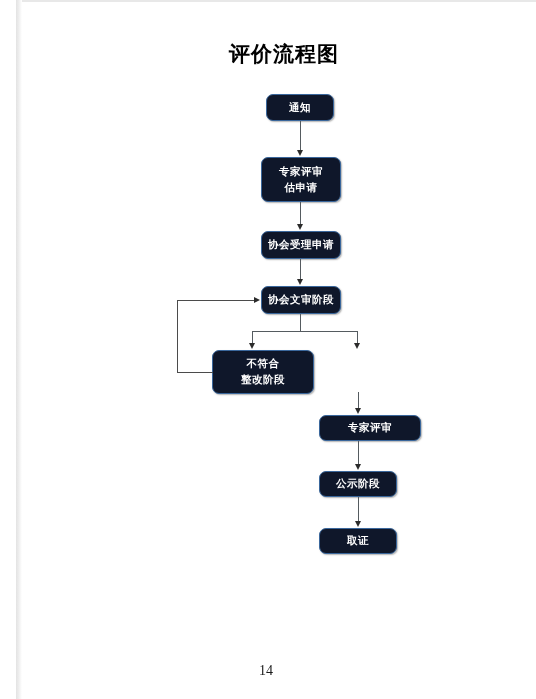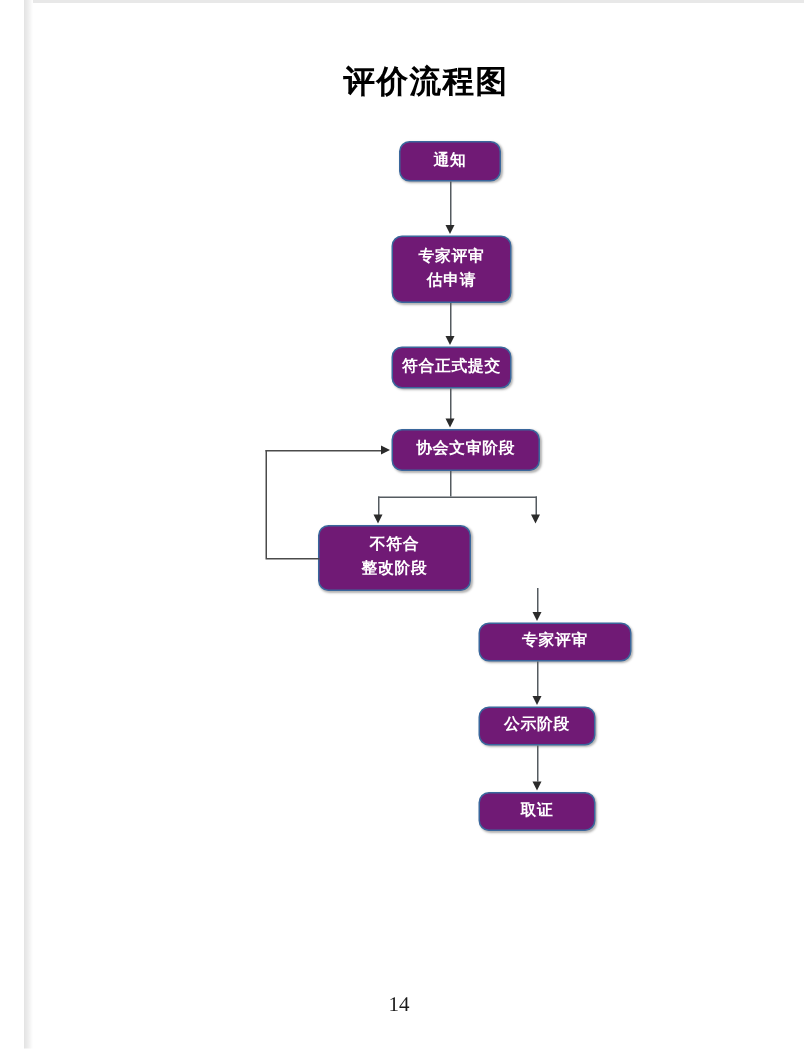--- a/index.html
+++ b/index.html
@@ -63,21 +63,21 @@
   
   #flow {
     position: absolute;
     left: 0; top: 0;
     width: 536px;
     height: 640px;
   }
   .node {
     position: absolute;
     box-sizing: border-box;
-    background: #701a75;
+    background: #0f172a;
     border: 1px solid #3a679c;
     border-radius: 7px;
     color: #ffffff;
     font-size: 10.5px;
     font-weight: bold;
     font-family: Liberation Serif, serif;
     display: flex;
     align-items: center;
     justify-content: center;
     text-align: center;
@@ -140,23 +140,23 @@
 
   <div id="doc-title">评价流程图</div>
 
   <div id="flow">
 
     <div class="node" style="left:250px; top:94px; width:68px; height:27px;">通知</div>
 
     <div class="node two-line" style="left:245px; top:157px; width:80px; height:45px;">专家评审
 估申请</div>
 
-    <div class="node" style="left:245px; top:231px; width:80px; height:28px;">符合正式提交</div>
-
-    <div class="node" style="left:245px; top:286px; width:99px; height:28px;">协会文审阶段</div>
+    <div class="node" style="left:245px; top:231px; width:80px; height:28px;">协会受理申请</div>
+
+    <div class="node" style="left:245px; top:286px; width:80px; height:28px;">协会文审阶段</div>
 
     <div class="node two-line" style="left:196px; top:350px; width:102px; height:44px;">不符合
 整改阶段</div>
 
 
     <div class="node" style="left:303px; top:415px; width:102px; height:26px;">专家评审</div>
 
     <div class="node" style="left:303px; top:471px; width:78px; height:26px;">公示阶段</div>
 
     <div class="node" style="left:303px; top:528px; width:78px; height:26px;">取证</div>

